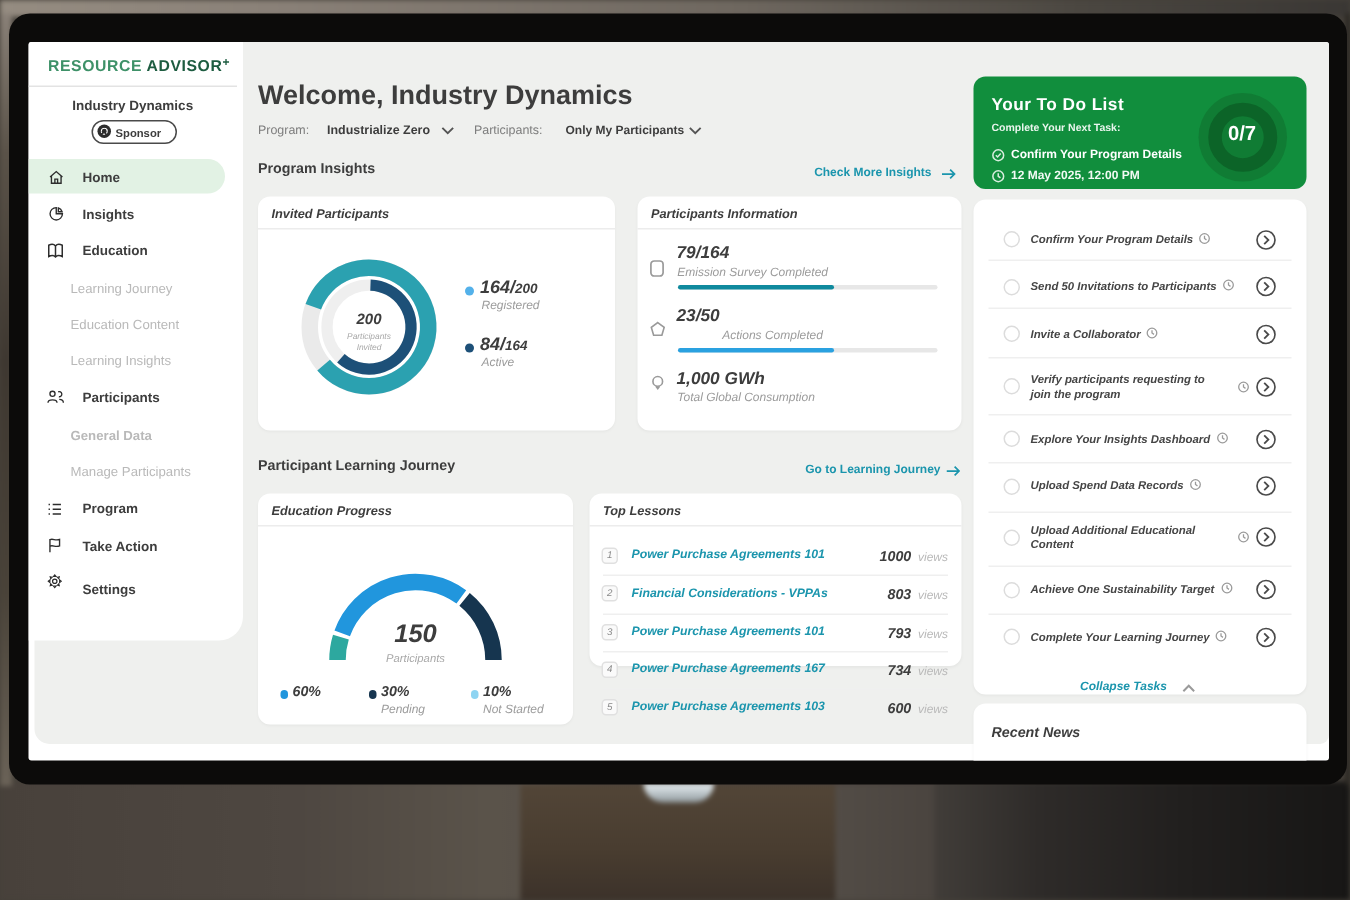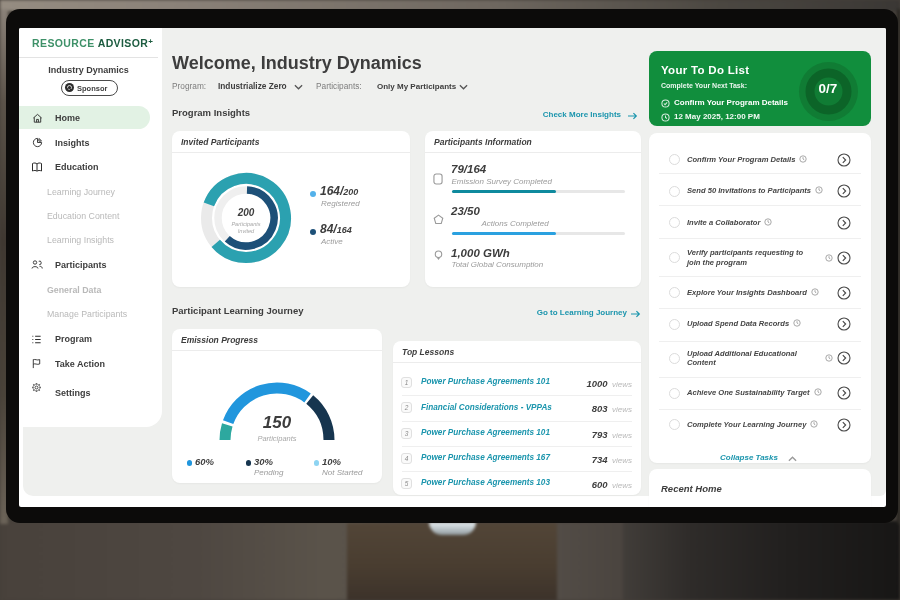--- a/index.html
+++ b/index.html
@@ -163,40 +163,40 @@
       <div class="abs" style="left:26.5px;top:129px;font-size:8px;color:#9b9b9b;">Total Global Consumption</div>
     </div>
 
     <div class="abs dk" style="left:153px;top:277px;font-size:9.5px;font-weight:bold;">Participant Learning Journey</div>
     <div class="abs teal" style="left:468px;top:280px;width:140px;font-size:8px;font-weight:bold;text-align:right;">Go to Learning Journey</div>
     <svg class="abs" style="left:612px;top:281.5px;" width="10" height="8" viewBox="0 0 12 9">
         <path d="M0 4.5 H10 M6.5 1 L10 4.5 L6.5 8" fill="none" stroke="#1b95ad" stroke-width="1.4"></path>
       </svg>
 
     <div class="card" style="left:153px;top:301px;width:210px;height:154px;">
-      <div class="cardhead">Emission Progress</div>
+      <div class="cardhead">Education Progress</div>
       <svg class="abs" style="left:40px;top:51px;" width="130" height="66" viewBox="0 0 130 66">
         <path d="M13 60 A52 52 0 0 1 15.27 44.8" fill="none" stroke="#2da89f" stroke-width="11"></path>
         <path d="M16.14 42.21 A52 52 0 0 1 95.56 17.93" fill="none" stroke="#2196dd" stroke-width="11"></path>
         <path d="M97.72 19.59 A52 52 0 0 1 117 60" fill="none" stroke="#16354f" stroke-width="11"></path>
       </svg>
       <div class="abs dk" style="left:0;top:84px;width:210px;text-align:center;font-size:17px;font-weight:bold;">150</div>
       <div class="abs" style="left:0;top:105px;width:210px;text-align:center;font-size:7.5px;color:#a8a8a8;">Participants</div>
       <span class="abs" style="left:14.5px;top:131px;width:5.5px;height:5.5px;border-radius:50%;background:#2196dd;"></span>
       <div class="abs dk" style="left:23px;top:127px;font-size:9.5px;font-weight:bold;">60%</div>
       <div class="abs" style="left:23px;top:138.5px;font-size:8px;color:#9b9b9b;margin-top:48px;">Completed</div>
       <span class="abs" style="left:73.5px;top:131px;width:5.5px;height:5.5px;border-radius:50%;background:#16354f;"></span>
       <div class="abs dk" style="left:82px;top:127px;font-size:9.5px;font-weight:bold;">30%</div>
       <div class="abs" style="left:82px;top:138.5px;font-size:8px;color:#9b9b9b;">Pending</div>
       <span class="abs" style="left:141.5px;top:131px;width:5.5px;height:5.5px;border-radius:50%;background:#8ed4f2;"></span>
       <div class="abs dk" style="left:150px;top:127px;font-size:9.5px;font-weight:bold;">10%</div>
       <div class="abs" style="left:150px;top:138.5px;font-size:8px;color:#9b9b9b;">Not Started</div>
     </div>
 
-    <div class="card" style="left:374px;top:313px;width:248px;height:154px;">
+    <div class="card" style="left:374px;top:301px;width:248px;height:115px;">
       <div class="cardhead">Top Lessons</div>
       <div class="abs" style="left:8px;top:35.5px;width:11px;height:11px;border:1px solid #e0e0e0;border-radius:3px;background:#fafafa;box-sizing:border-box;text-align:center;font-size:6.5px;line-height:9px;color:#8a8a8a;">1</div>
       <div class="abs teal" style="left:28px;top:36px;font-size:8.2px;font-weight:bold;">Power Purchase Agreements 101</div>
       <div class="abs" style="left:120px;top:35.5px;width:119px;text-align:right;white-space:nowrap;line-height:10px;"><span class="dk" style="font-size:9.5px;font-weight:bold;">1000</span> <span style="font-size:8px;color:#b9b9b9;">views</span></div>
       <div class="abs" style="left:8px;top:61.0px;width:11px;height:11px;border:1px solid #e0e0e0;border-radius:3px;background:#fafafa;box-sizing:border-box;text-align:center;font-size:6.5px;line-height:9px;color:#8a8a8a;">2</div>
       <div class="abs teal" style="left:28px;top:61.5px;font-size:8.2px;font-weight:bold;">Financial Considerations - VPPAs</div>
       <div class="abs" style="left:120px;top:61.0px;width:119px;text-align:right;white-space:nowrap;line-height:10px;"><span class="dk" style="font-size:9.5px;font-weight:bold;">803</span> <span style="font-size:8px;color:#b9b9b9;">views</span></div>
       <div class="abs" style="left:8px;top:86.5px;width:11px;height:11px;border:1px solid #e0e0e0;border-radius:3px;background:#fafafa;box-sizing:border-box;text-align:center;font-size:6.5px;line-height:9px;color:#8a8a8a;">3</div>
       <div class="abs teal" style="left:28px;top:87px;font-size:8.2px;font-weight:bold;">Power Purchase Agreements 101</div>
       <div class="abs" style="left:120px;top:86.5px;width:119px;text-align:right;white-space:nowrap;line-height:10px;"><span class="dk" style="font-size:9.5px;font-weight:bold;">793</span> <span style="font-size:8px;color:#b9b9b9;">views</span></div>
@@ -324,16 +324,16 @@
       <div class="abs" style="left:10px;top:208px;width:202px;height:1px;background:#efefef;"></div>
       <div class="abs" style="left:10px;top:244px;width:202px;height:1px;background:#efefef;"></div>
       <div class="abs" style="left:10px;top:275.5px;width:202px;height:1px;background:#efefef;"></div>
       <div class="abs teal" style="left:0;top:320px;width:200px;text-align:center;font-size:8px;font-weight:bold;">Collapse Tasks</div>
       <svg class="abs" style="left:139px;top:322.5px;" width="9" height="6" viewBox="0 0 10 6">
           <path d="M1 5 L5 1 L9 5" fill="none" stroke="#9a9a9a" stroke-width="1.5"></path>
         </svg>
     </div>
 
     <div class="card" style="left:630px;top:441px;width:222px;height:45px;border-radius:8px 8px 0 0;">
-      <div class="abs dk" style="left:12px;top:13.5px;font-size:9.5px;font-weight:bold;">Recent Home</div>
+      <div class="abs dk" style="left:12px;top:13.5px;font-size:9.5px;font-weight:bold;">Recent News</div>
     </div>
   </div>
 </div>
 
 </body></html>

